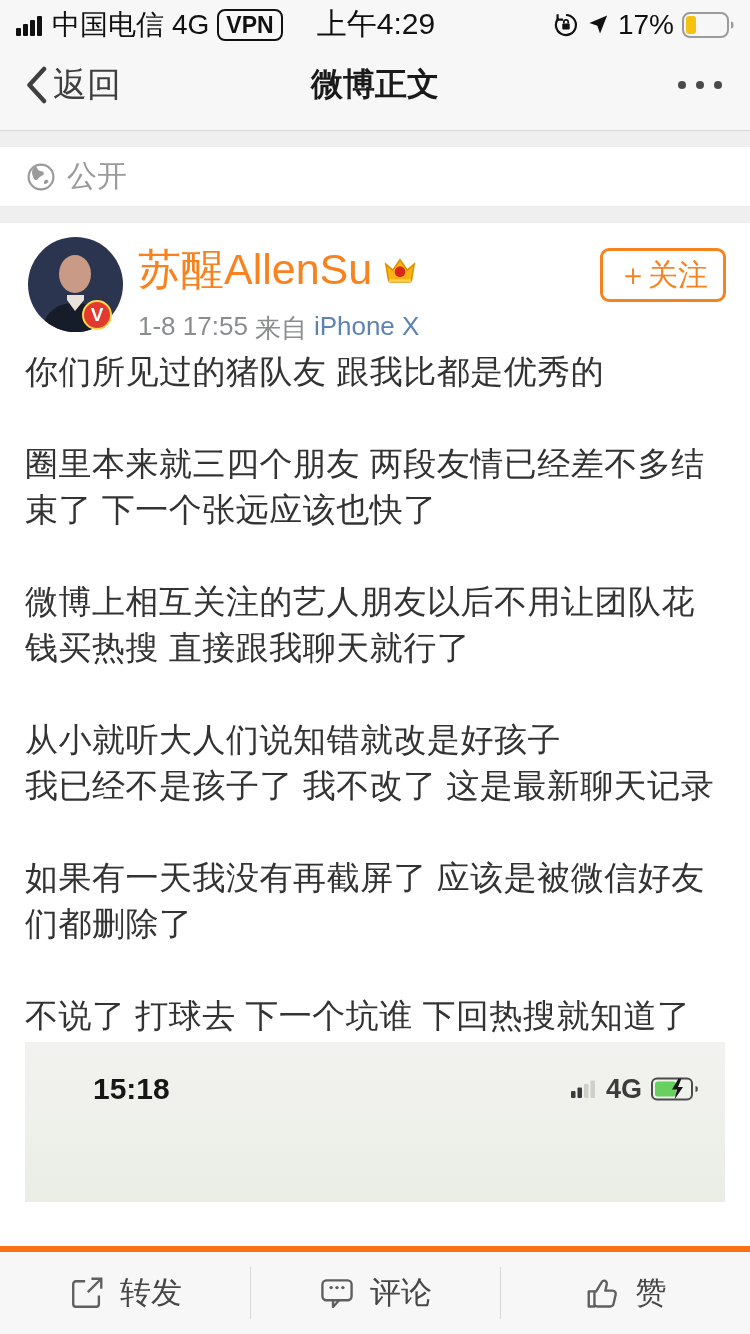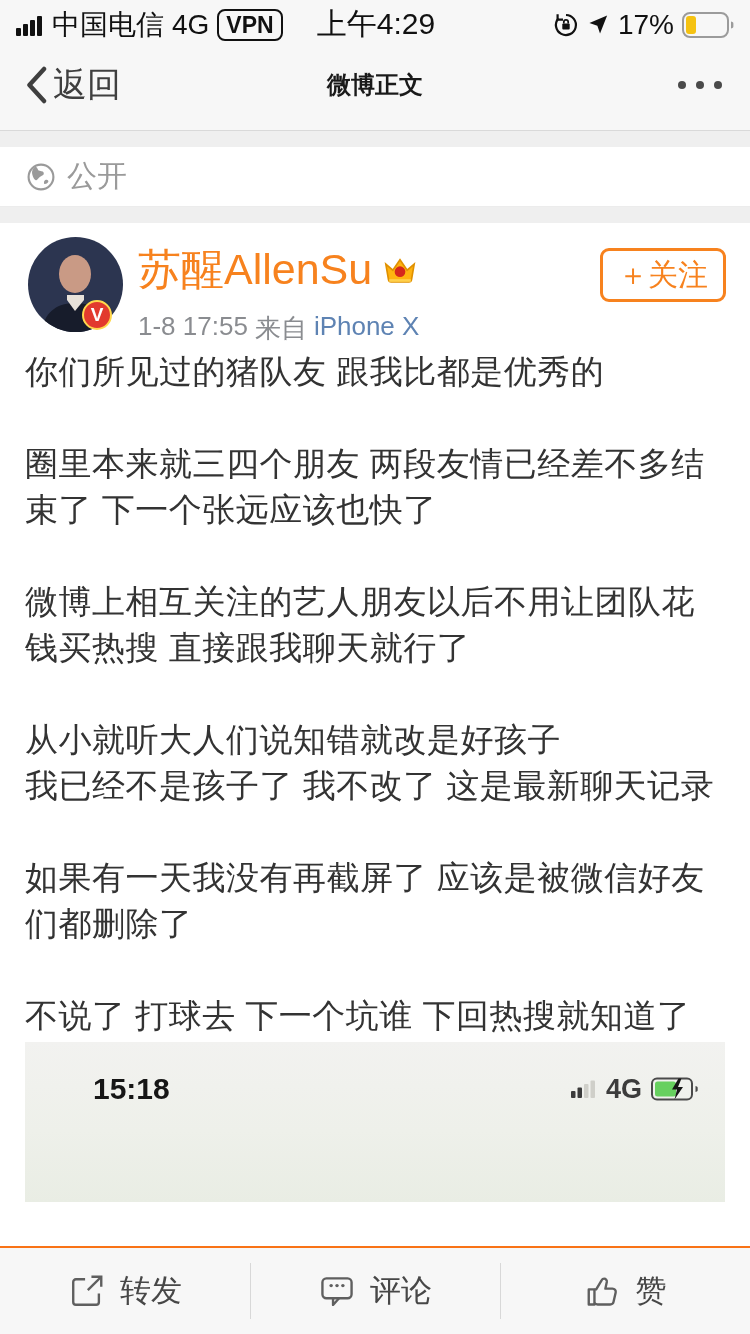--- a/index.html
+++ b/index.html
@@ -14,21 +14,21 @@
   .sb-center { flex:0 0 auto; font-size:30px; font-weight:400; color:#111; }
   .sb-right { display:flex; align-items:center; gap:8px; flex:1; justify-content:flex-end; }
   .carrier { font-size:28px; color:#111; }
   .net { font-size:28px; color:#111; }
   .vpn { font-size:23px; font-weight:700; color:#111; border:2px solid #111; border-radius:8px; padding:0 7px; line-height:28px; }
   .pct { font-size:28px; color:#111; }
 
   .nav-bar { height:88px; display:flex; align-items:center; position:relative; padding:0 24px; }
   .back-btn { display:flex; align-items:center; gap:5px; }
   .back-label { font-size:34px; color:#3f3f3f; }
-  .nav-title { position:absolute; left:0; right:0; text-align:center; font-size:24px; font-weight:700; color:#1a1a1a; pointer-events:none; }
+  .nav-title { position:absolute; left:0; right:0; text-align:center; font-size:32px; font-weight:700; color:#1a1a1a; pointer-events:none; }
   .more-btn { margin-left:auto; padding:10px 4px; }
   .dots { display:flex; gap:10px; }
   .dots i { width:8px; height:8px; border-radius:50%; background:#4a4a4a; }
 
   .gap { height:16px; background:#efefef; }
 
   
   .visibility-row { height:60px; background:#fff; display:flex; align-items:center; gap:10px; padding:0 25px; border-bottom:1px solid #ececec; }
   .visibility-label { font-size:30px; color:#9a9a9a; }
 
@@ -54,21 +54,21 @@
   .shot-right { display:flex; align-items:center; gap:9px; }
   .shot-net { font-size:27px; font-weight:600; color:#3c3c3c; }
   .shot-nav { position:relative; margin-top:24px; height:56px; }
   .shot-back { position:absolute; left:38px; top:6px; }
   .shot-title { position:absolute; left:0; right:0; text-align:center; font-size:33px; font-weight:700; color:#1c1c1c; }
   .shot-more { position:absolute; right:40px; top:14px; }
   .shot-more .dots i { width:6px; height:6px; background:#2f2f2f; gap:7px; }
   .shot-more .dots { gap:7px; }
 
   
-  .toolbar { position:absolute; left:0; right:0; bottom:0; height:88px; background:#f7f7f7; border-top:2px solid #f97316; display:flex; }
+  .toolbar { position:absolute; left:0; right:0; bottom:0; height:88px; background:#f7f7f7; border-top:6px solid #f97316; display:flex; }
   .tool { flex:1; display:flex; align-items:center; justify-content:center; gap:14px; position:relative; }
   .tool + .tool::before { content:""; position:absolute; left:0; top:15px; bottom:15px; width:1px; background:#d8d8d8; }
   .tool-label { font-size:31px; color:#474747; }
 
   svg { display:block; }
 </style>
 </head>
 <body>
 
 <div class="phone">

